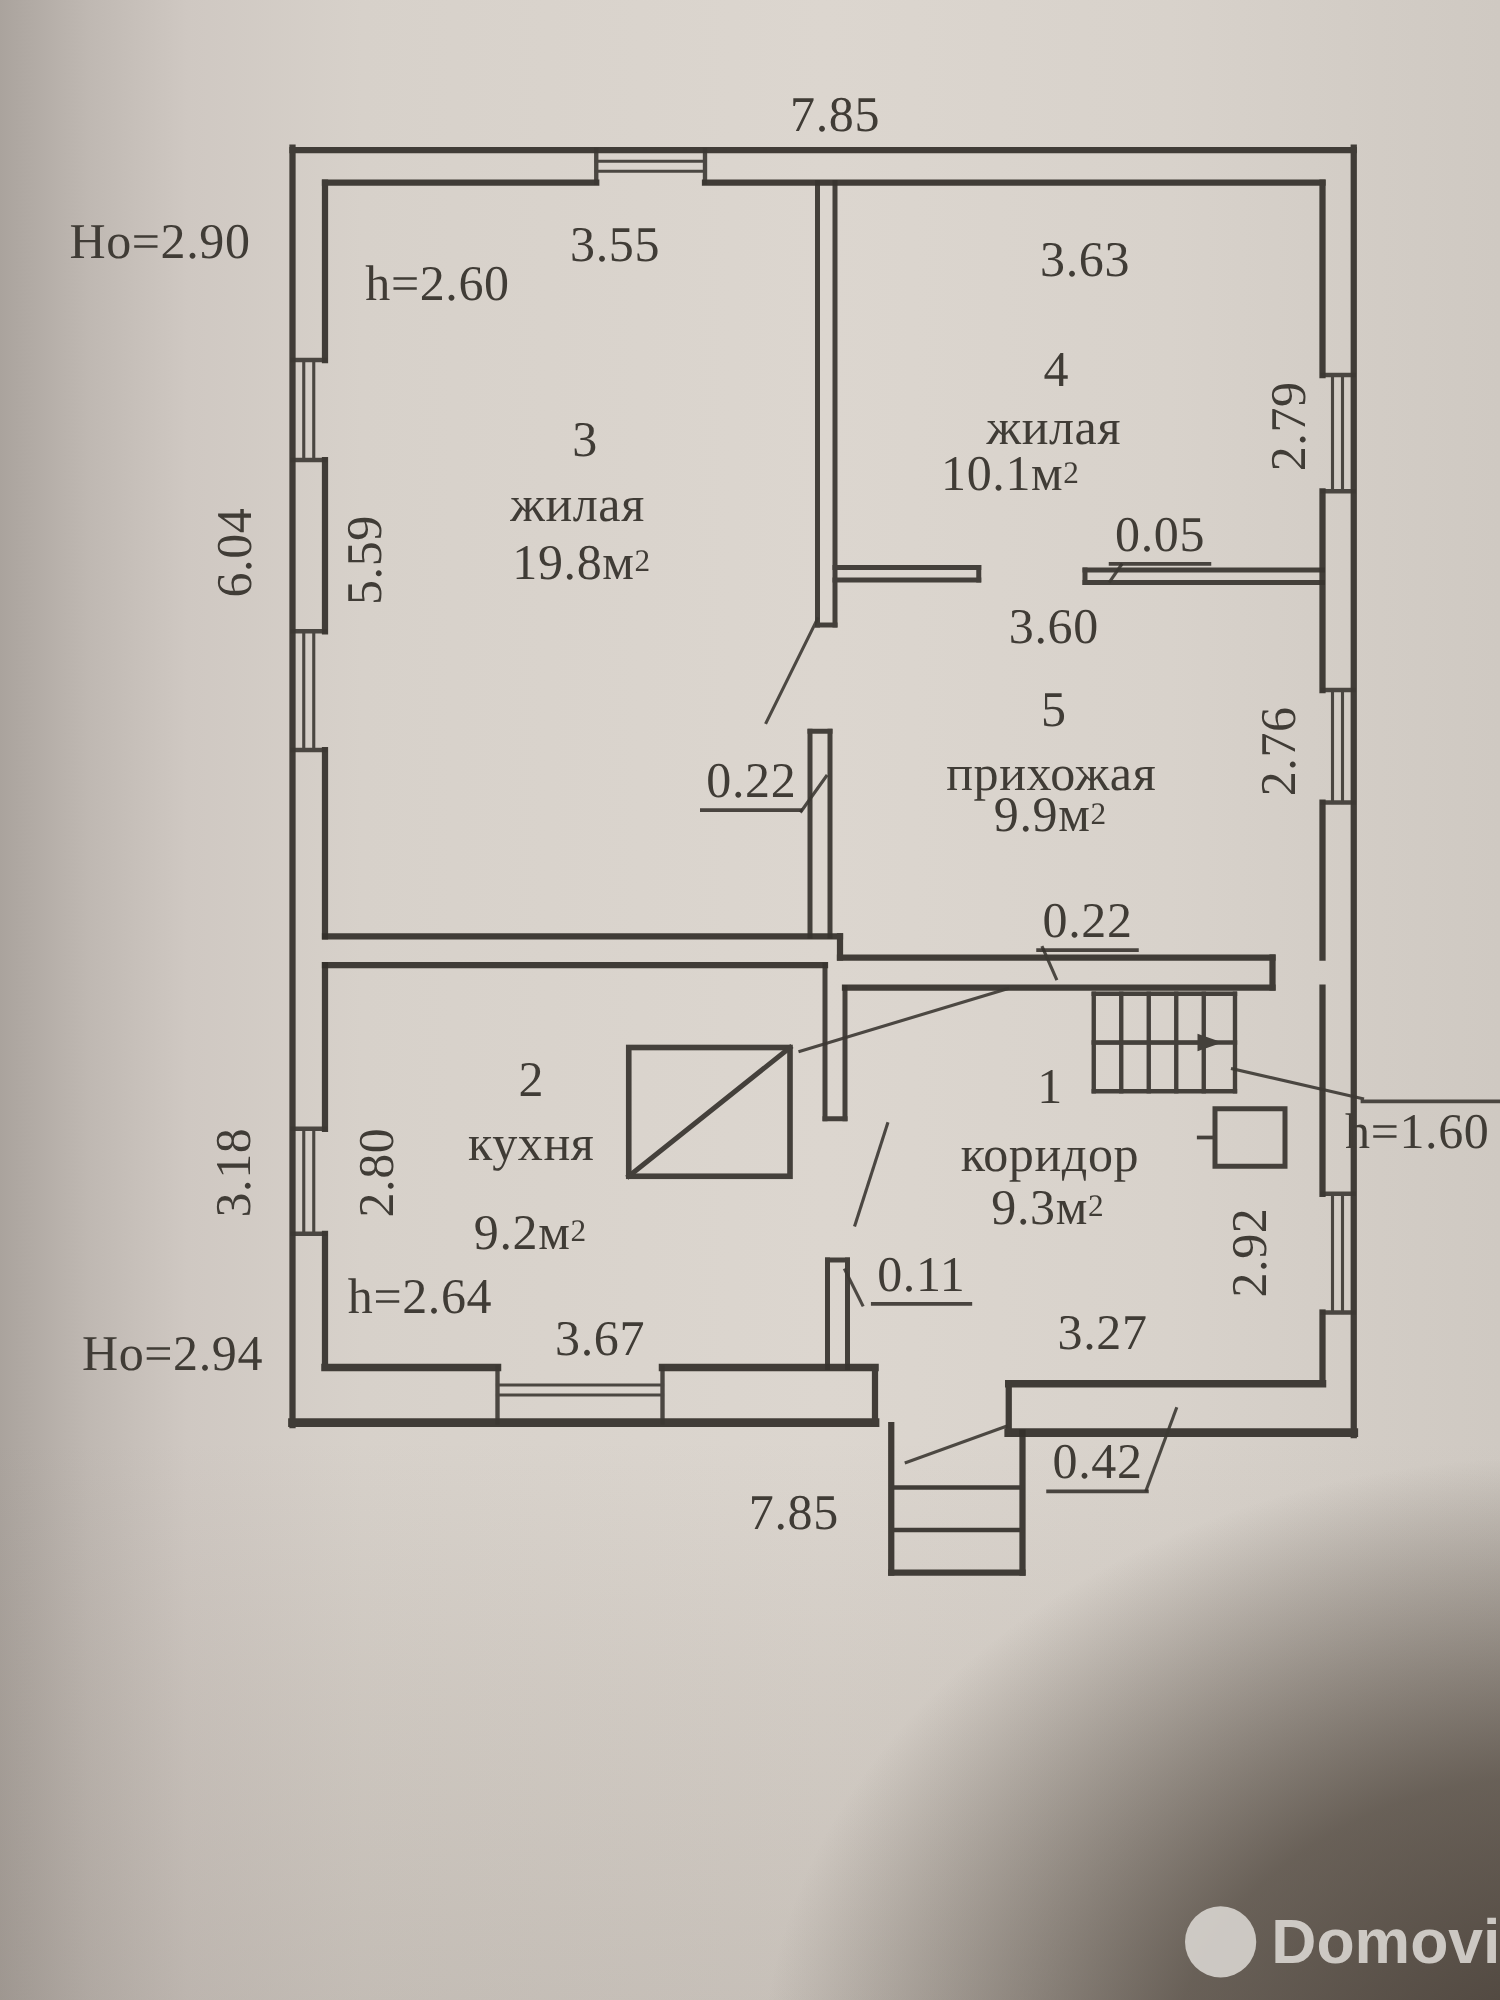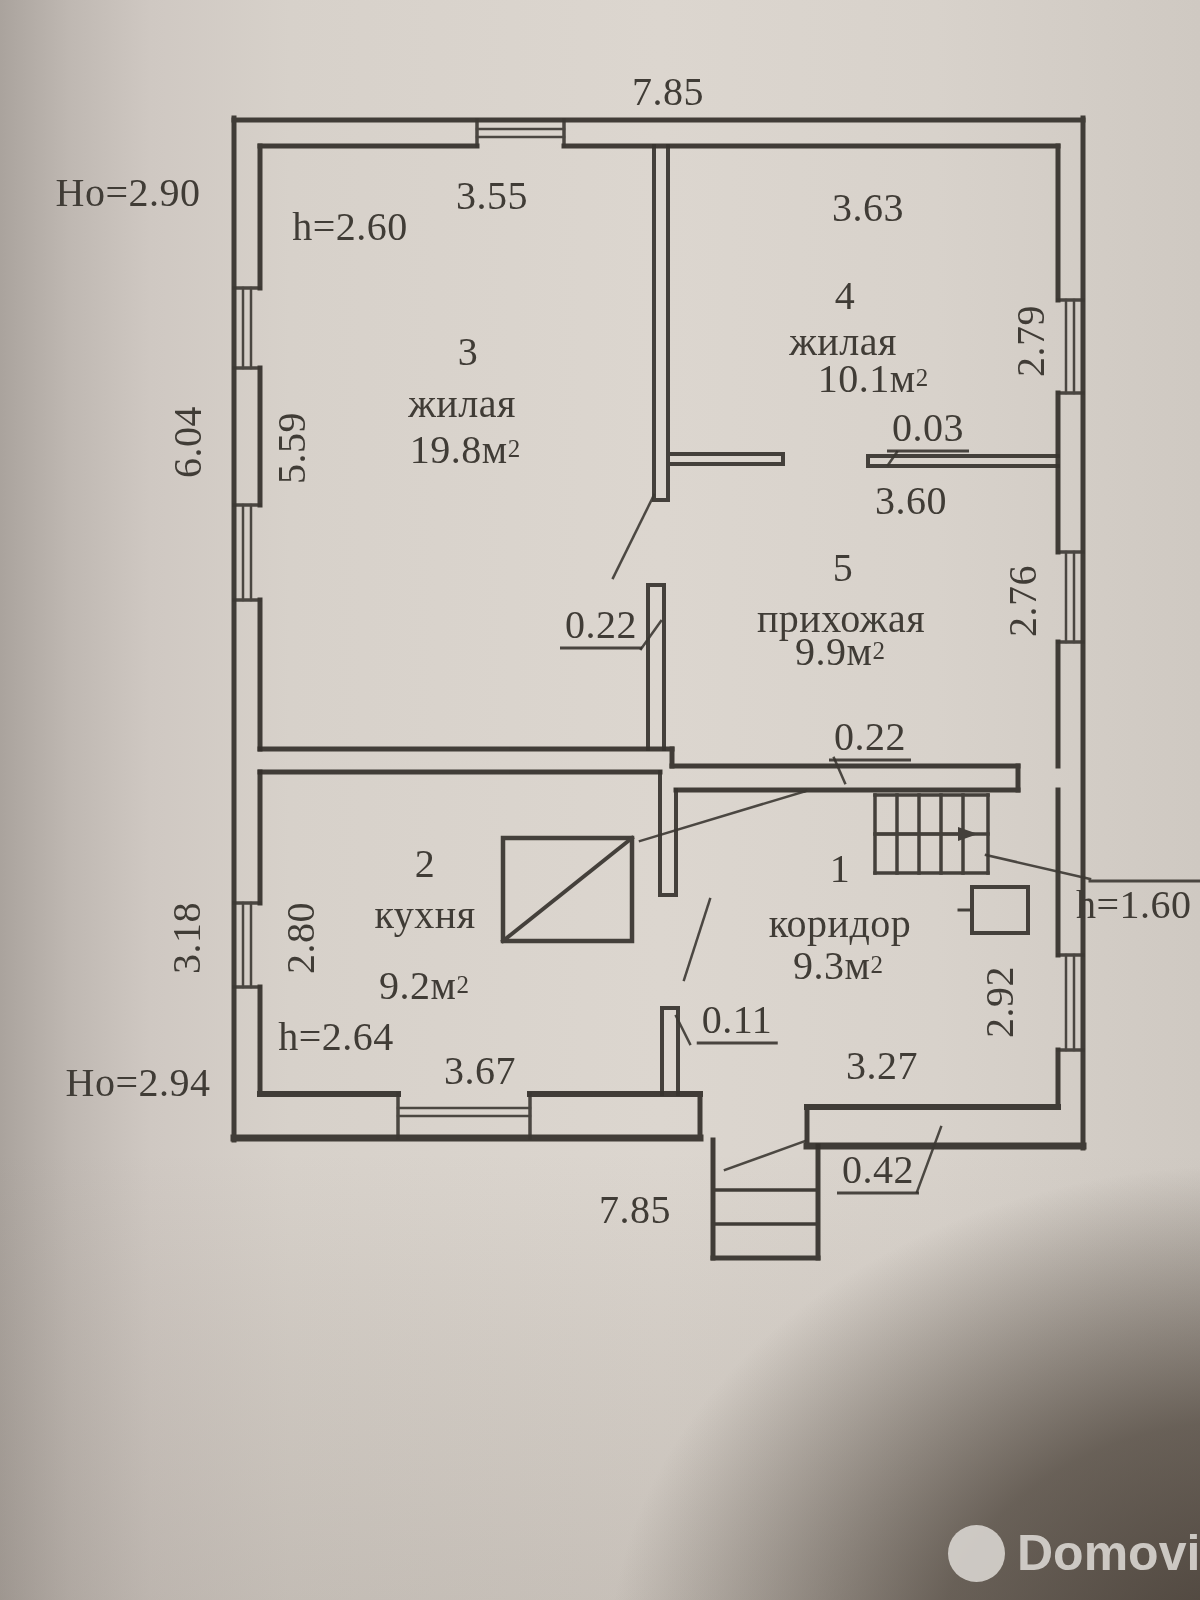--- a/index.html
+++ b/index.html
@@ -180,25 +180,25 @@
   </svg>
 
   <div class="lbl" style="left:668px;top:92px">7.85</div>
   <div class="lbl" style="left:128px;top:193px">Но=2.90</div>
   <div class="lbl" style="left:350px;top:227px">h=2.60</div>
   <div class="lbl" style="left:492px;top:196px">3.55</div>
   <div class="lbl" style="left:868px;top:208px">3.63</div>
 
   <div class="lbl" style="left:845px;top:296px">4</div>
   <div class="lbl" style="left:843px;top:342px">жилая</div>
-  <div class="lbl" style="left:873px;top:379px"><span>10.1м</span><sup>2</sup></div>
+  <div class="lbl" style="left:808px;top:379px"><span>10.1м</span><sup>2</sup></div>
   <div class="lbl rot" style="left:1031px;top:341px">2.79</div>
 
-  <div class="lbl ul" style="left:928px;top:430px">0.03</div>
-  <div class="lbl" style="left:911px;top:501px">3.60</div>
+  <div class="lbl ul" style="left:928px;top:430px">0.05</div>
+  <div class="lbl" style="left:843px;top:501px">3.60</div>
 
   <div class="lbl" style="left:843px;top:568px">5</div>
   <div class="lbl" style="left:841px;top:619px">прихожая</div>
   <div class="lbl" style="left:840px;top:652px"><span>9.9м</span><sup>2</sup></div>
   <div class="lbl rot" style="left:1023px;top:601px">2.76</div>
 
   <div class="lbl" style="left:468px;top:352px">3</div>
   <div class="lbl" style="left:462px;top:404px">жилая</div>
   <div class="lbl" style="left:465px;top:450px"><span>19.8м</span><sup>2</sup></div>
   <div class="lbl rot" style="left:188px;top:442px">6.04</div>

